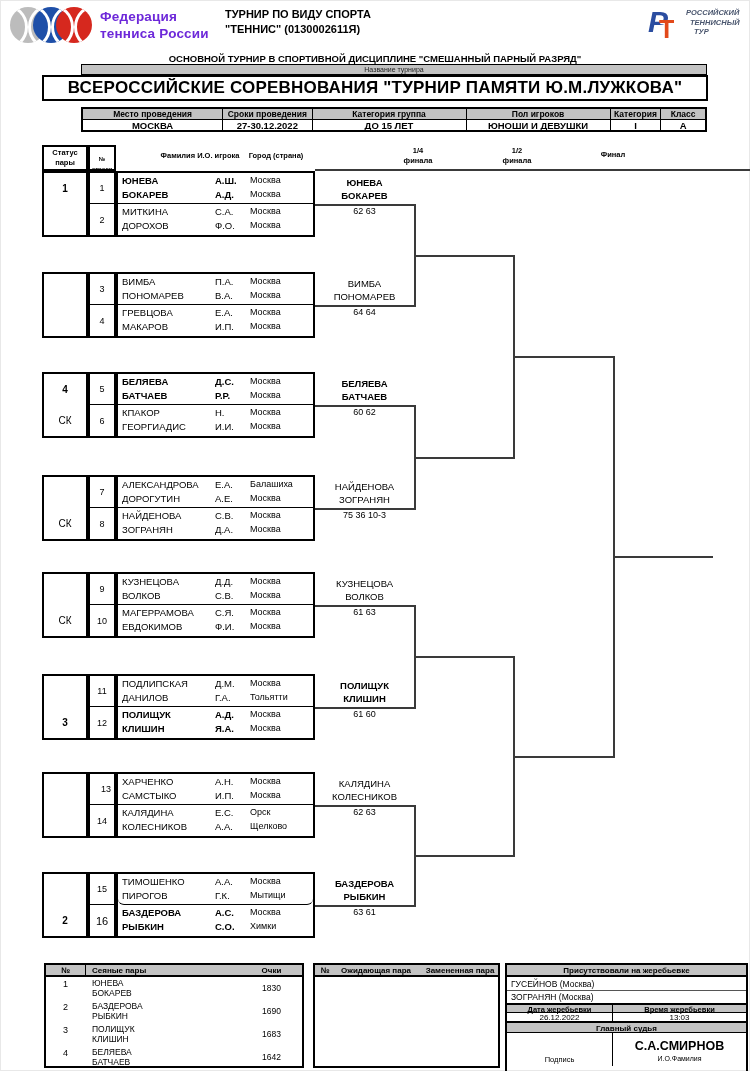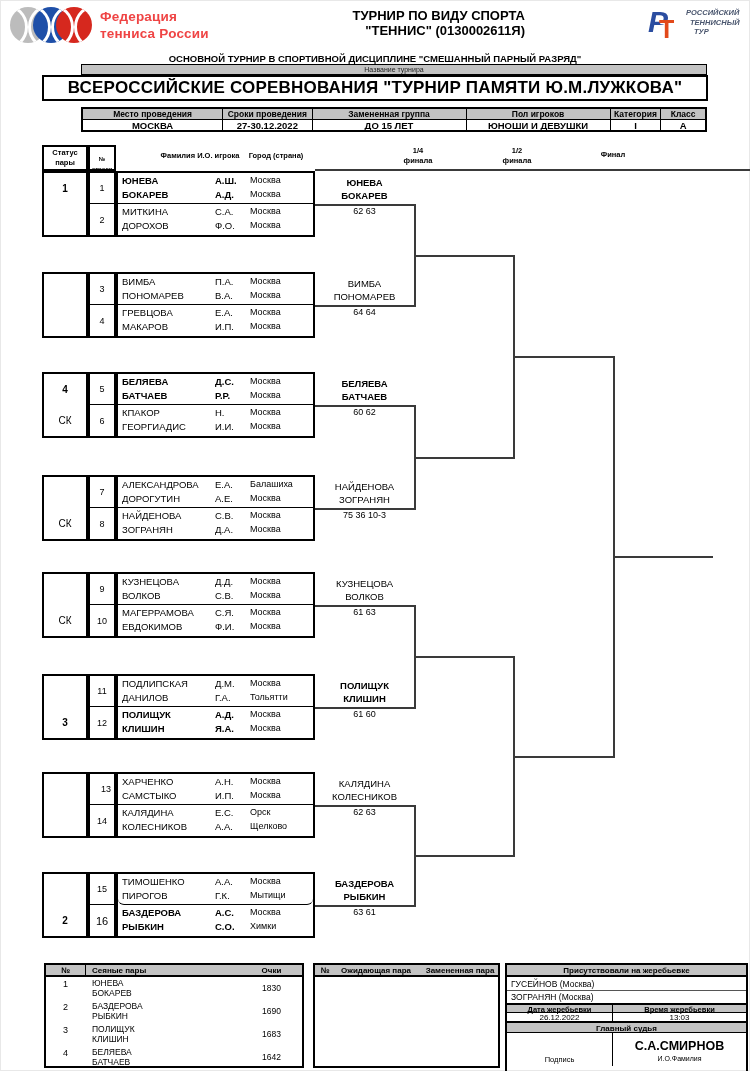--- a/index.html
+++ b/index.html
@@ -6,22 +6,22 @@
   .page{position:relative;width:750px;height:1071px;background:#fff;overflow:hidden;
         font-family:"Liberation Sans",sans-serif;color:#000;box-shadow:inset 0 0 0 1px #e8e8e8;}
   .abs{position:absolute;}
   .b{font-weight:bold;}
   .ctr{text-align:center;}
   
   .ball{position:absolute;width:36px;height:36px;border-radius:50%;overflow:hidden;}
   .ball::before,.ball::after{content:"";position:absolute;width:40px;height:40px;border-radius:50%;
         border:3px solid #fff;top:-3px;}
   .ball::before{left:-28px;} .ball::after{right:-28px;}
-  .orgname{position:absolute;font-size:13.5px;font-weight:bold;color:#ef4444;letter-spacing:.2px;}
-  .cent{position:absolute;width:300px;text-align:right;font-size:13px;font-weight:bold;}
+  .orgname{position:absolute;font-size:13.5px;font-weight:bold;color:#6d28d9;letter-spacing:.2px;}
+  .cent{position:absolute;width:300px;text-align:left;font-size:11px;font-weight:bold;}
   .rtt-p{position:absolute;font-size:30px;font-weight:bold;font-style:italic;color:#2b4da0;}
   .rtt-t{position:absolute;font-size:25px;font-weight:bold;color:#e2491a;text-shadow:1px 1px 0 #fff;}
   .rtt-line{font-size:7.5px;font-weight:bold;font-style:italic;color:#4a566e;line-height:9.5px;white-space:nowrap;}
   
   .graybar{position:absolute;background:#c3c3c3;border:1px solid #000;box-sizing:border-box;
         display:flex;align-items:center;justify-content:center;}
   .titlebox{position:absolute;border:2px solid #000;box-sizing:border-box;display:flex;
         align-items:center;justify-content:center;font-size:17px;font-weight:bold;letter-spacing:.2px;}
   .itable{position:absolute;border:2px solid #000;box-sizing:border-box;display:flex;flex-direction:column;}
   .itr{display:flex;flex:1;}
@@ -83,21 +83,21 @@
   </div>
 
   <div class="titlebox" style="left:42px;top:75px;width:666px;height:26px;">
     <span>ВСЕРОССИЙСКИЕ СОРЕВНОВАНИЯ "ТУРНИР ПАМЯТИ Ю.М.ЛУЖКОВА"</span>
   </div>
 
   <div class="itable" style="left:81px;top:107px;width:626px;height:25px;">
     <div class="itr ithead">
         <div class="itc" style="width: 141px;">Место проведения</div>
         <div class="itc" style="width: 90px;">Сроки проведения</div>
-        <div class="itc" style="width: 155px;">Замененная группа</div>
+        <div class="itc" style="width: 155px;">Категория группа</div>
         <div class="itc" style="width: 145px;">Пол игроков</div>
         <div class="itc" style="width: 51px;">Категория</div>
         <div class="itc" style="width: 44px;">Класс</div>
       </div>
     <div class="itr itval">
         <div class="itc" style="width: 141px;">МОСКВА</div>
         <div class="itc" style="width: 90px;">27-30.12.2022</div>
         <div class="itc" style="width: 155px;">ДО 15 ЛЕТ</div>
         <div class="itc" style="width: 145px;">ЮНОШИ И ДЕВУШКИ</div>
         <div class="itc" style="width: 51px;">I</div>

